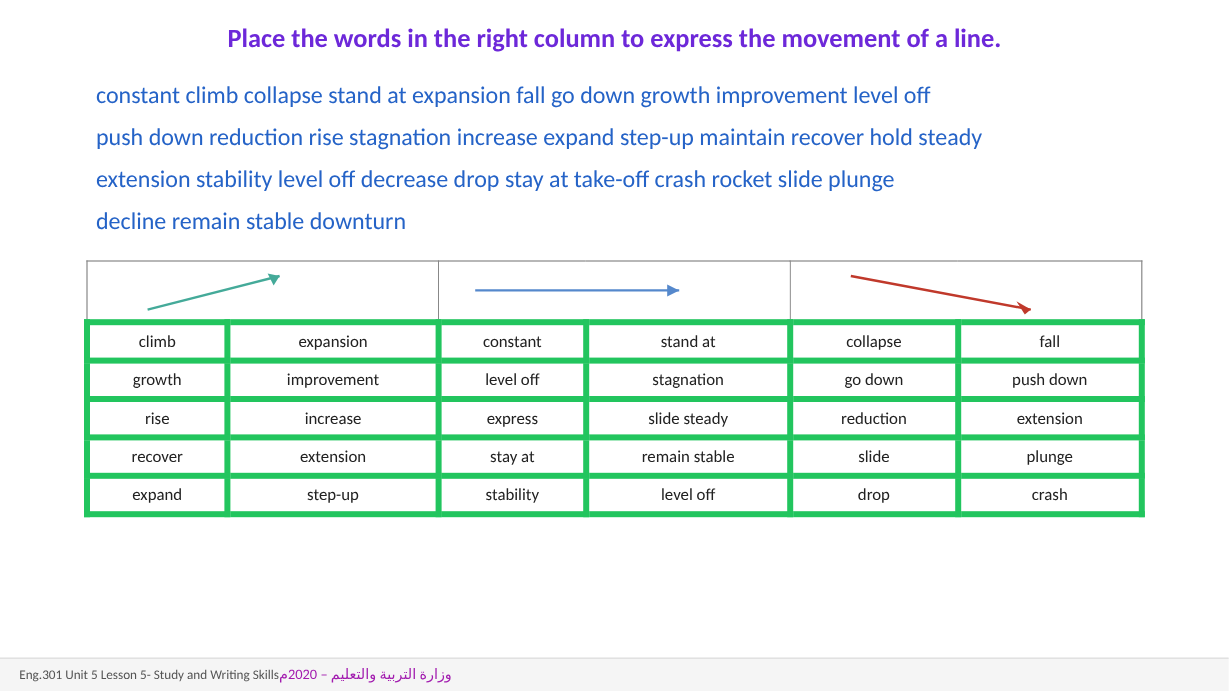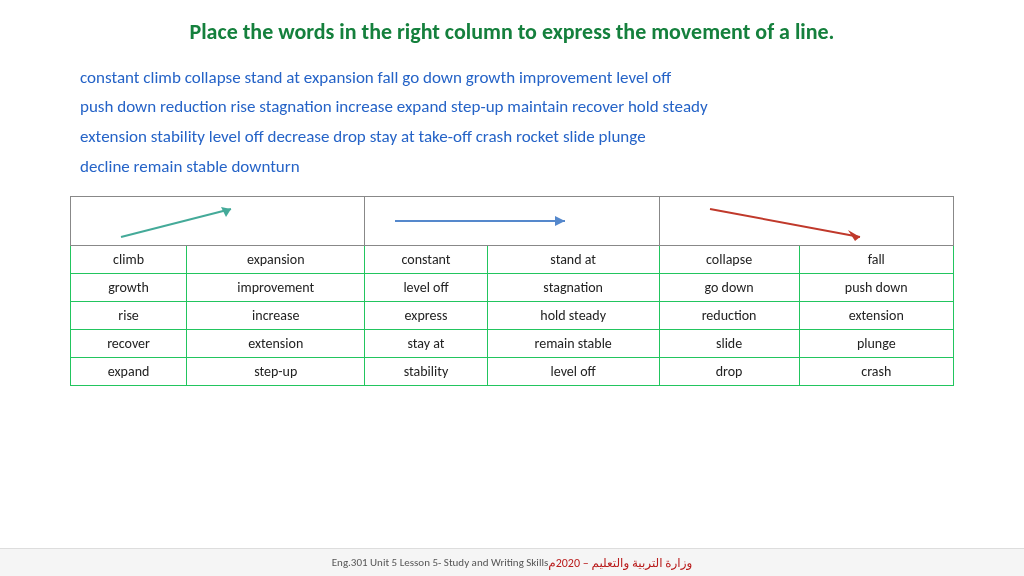--- a/index.html
+++ b/index.html
@@ -6,48 +6,48 @@
     body {
       width: 1024px;
       height: 576px;
       background: #ffffff;
       font-family: 'Calibri', 'Segoe UI', Arial, sans-serif;
       overflow: hidden;
       position: relative;
     }
 
     .title {
-      color: #15803d;
+      color: #6d28d9;
       font-size: 22px;
       font-weight: bold;
       text-align: center;
       padding: 18px 40px 10px 40px;
       line-height: 1.3;
     }
 
     .word-bank {
       color: #2563c7;
-      font-size: 17px;
+      font-size: 20px;
       padding: 6px 80px 10px 80px;
       line-height: 1.75;
     }
 
     .table-wrapper {
       padding: 0 70px;
       margin-top: 4px;
     }
 
     table {
       width: 100%;
       border-collapse: collapse;
       font-size: 14px;
     }
 
     table td {
-      border: 1px solid #22c55e;
+      border: 5px solid #22c55e;
       padding: 5px 10px;
       text-align: center;
       color: #222;
       min-width: 60px;
     }
 
     .header-row td {
       border: 1px solid #888;
       height: 48px;
       padding: 0;
@@ -63,28 +63,28 @@
     .footer {
       position: absolute;
       bottom: 0;
       left: 0;
       right: 0;
       height: 28px;
       background: #f5f5f5;
       border-top: 1px solid #ddd;
       display: flex;
       align-items: center;
-      justify-content: center;
+      justify-content: flex-start;
       padding: 0 16px;
       font-size: 11px;
       color: #555;
     }
 
     .footer-right {
-      color: #b91c1c;
+      color: #a21caf;
       font-size: 12px;
       direction: rtl;
     }
 
     .col-left { width: 33.33%; }
     .col-mid  { width: 33.33%; }
     .col-right{ width: 33.33%; }
   </style>
 </head>
 <body>
@@ -145,21 +145,21 @@
           <td>improvement</td>
           <td>level off</td>
           <td>stagnation</td>
           <td>go down</td>
           <td>push down</td>
         </tr>
         <tr>
           <td>rise</td>
           <td>increase</td>
           <td>express</td>
-          <td>hold steady</td>
+          <td>slide steady</td>
           <td>reduction</td>
           <td>extension</td>
         </tr>
         <tr>
           <td>recover</td>
           <td>extension</td>
           <td>stay at</td>
           <td>remain stable</td>
           <td>slide</td>
           <td>plunge</td>

